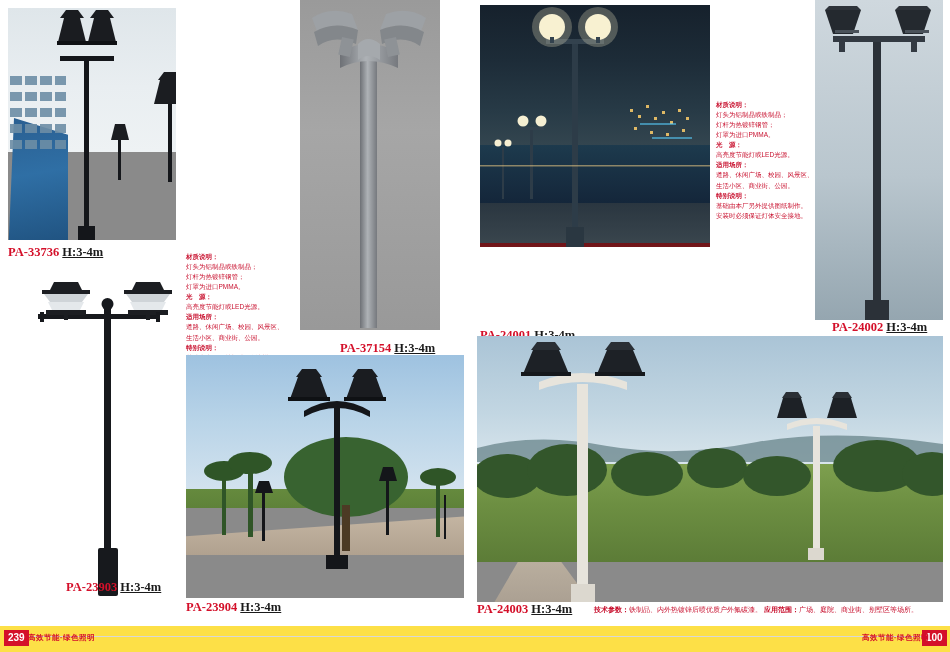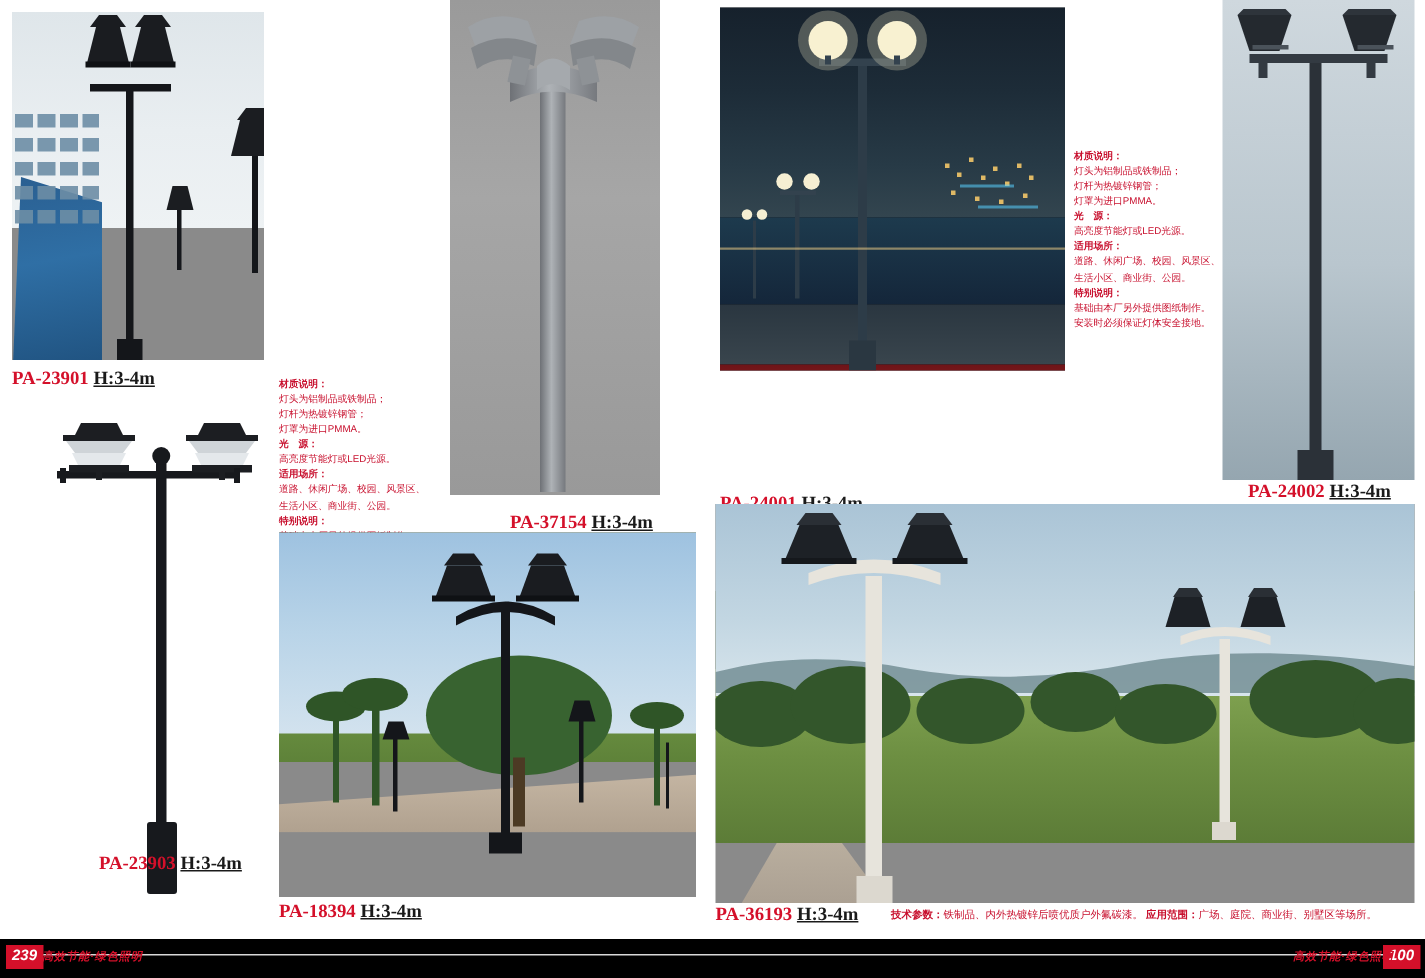--- a/index.html
+++ b/index.html
@@ -50,23 +50,22 @@
   }
   .specblock .hd { font-weight: bold; color: #c8102e; }
   .specblock .bd { color: #c8102e; }
   .specblock p { margin: 0; padding: 0; }
 
   
   .footer-bar {
     position: absolute;
     left: 0; bottom: 0;
     width: 950px; height: 26px;
-    background: #000000;
+    background: #fde047;
     border-top: 0px solid #ddd;
-    font-style: italic;
   }
   .pgnum {
     position: absolute;
     background: #d4102a;
     color: #ffffff;
     font-size: 10px;
     font-weight: bold;
     padding: 2px 4px 2px 4px;
     line-height: 12px;
     font-family: "Liberation Sans", sans-serif;
@@ -219,21 +218,21 @@
         <rect x="236" y="118" width="3" height="56"></rect>
         <path d="M228 130 L248 130 L244 112 L232 112 Z" fill="#1b1d21"></path>
       </g>
       <g fill="#15171b">
         <rect x="110" y="120" width="3" height="52"></rect>
         <path d="M103 132 L121 132 L117 116 L107 116 Z" fill="#1b1d21"></path>
       </g>
     </svg>
   </div>
   <div class="caption" style="left:8px; top:245px;">
-    <span class="code">PA-23901</span>
+    <span class="code">PA-33736</span>
     <span class="h">H:3-4m</span>
   </div>
 
   <div class="specblock" style="left:186px; top:252px;">
     <p class="hd">材质说明：</p>
     <p class="bd">灯头为铝制品或铁制品；</p>
     <p class="bd">灯杆为热镀锌钢管；</p>
     <p class="bd">灯罩为进口PMMA。</p>
     <p class="hd">光　源：</p>
     <p class="bd">高亮度节能灯或LED光源。</p>
@@ -390,21 +389,21 @@
         <path d="M110 32 L146 32 L142 40 L114 40 Z" fill="#e4e8eb"></path>
         <rect x="108" y="40" width="40" height="5" fill="#1c1e22"></rect>
         <path d="M116 12 L140 12 L144 20 L112 20 Z" fill="#1c1e22"></path>
         <rect x="126" y="44" width="4" height="6" fill="#1c1e22"></rect>
       </g>
 
       <rect x="20" y="42" width="4" height="10" fill="#17191d"></rect>
       <rect x="136" y="42" width="4" height="10" fill="#17191d"></rect>
     </svg>
   </div>
-  <div class="caption" style="left:66px; top:568px;">
+  <div class="caption" style="left:66px; top:580px;">
     <span class="code">PA-23903</span>
     <span class="h">H:3-4m</span>
   </div>
 
   <div class="photo" id="p6">
     <div class="sky"></div>
     <div class="trees"></div>
     <div class="lawn"></div>
     <div class="path"></div>
     <svg class="lampsvg" style="left:0;top:0;width:278px;height:243px">
@@ -440,21 +439,21 @@
       <g fill="#14161a">
         <rect x="76" y="130" width="3" height="56"></rect>
         <path d="M69 138 L87 138 L83 126 L73 126 Z"></path>
       </g>
       <g fill="#14161a">
         <rect x="258" y="140" width="2" height="44"></rect>
       </g>
     </svg>
   </div>
   <div class="caption" style="left:186px; top:600px;">
-    <span class="code">PA-18394</span>
+    <span class="code">PA-23904</span>
     <span class="h">H:3-4m</span>
   </div>
 
   <div class="photo" id="p7">
     <div class="sky"></div>
     <div class="far"></div>
     <div class="lake"></div>
     <div class="treeline"></div>
     <div class="lawn"></div>
     <div class="walk"></div>
@@ -487,21 +486,21 @@
       <rect x="336" y="90" width="7" height="128" fill="#e7e4dc"></rect>
       <rect x="331" y="212" width="16" height="12" fill="#dcd8cf"></rect>
       <path d="M310 88 Q339 76 370 88 L370 94 Q339 82 310 94 Z" fill="#e7e4dc"></path>
       <path d="M300 82 L330 82 L324 62 L306 62 Z" fill="#1d2126"></path>
       <path d="M305 62 L325 62 L321 56 L309 56 Z" fill="#2a2f35"></path>
       <path d="M350 82 L380 82 L374 62 L356 62 Z" fill="#1d2126"></path>
       <path d="M355 62 L375 62 L371 56 L359 56 Z" fill="#2a2f35"></path>
     </svg>
   </div>
   <div class="caption" style="left:477px; top:602px;">
-    <span class="code">PA-36193</span>
+    <span class="code">PA-24003</span>
     <span class="h">H:3-4m</span>
   </div>
 
   <div class="botspec" style="left:594px; top:605px;">
     <span class="k">技术参数：</span><span>铁制品、内外热镀锌后喷优质户外氟碳漆。</span>
     <span class="k">应用范围：</span><span>广场、庭院、商业街、别墅区等场所。</span>
   </div>
 
   <div class="footer-bar">
     <div class="footer-rule" style="left:8px; top:10px; width:934px;"></div>

